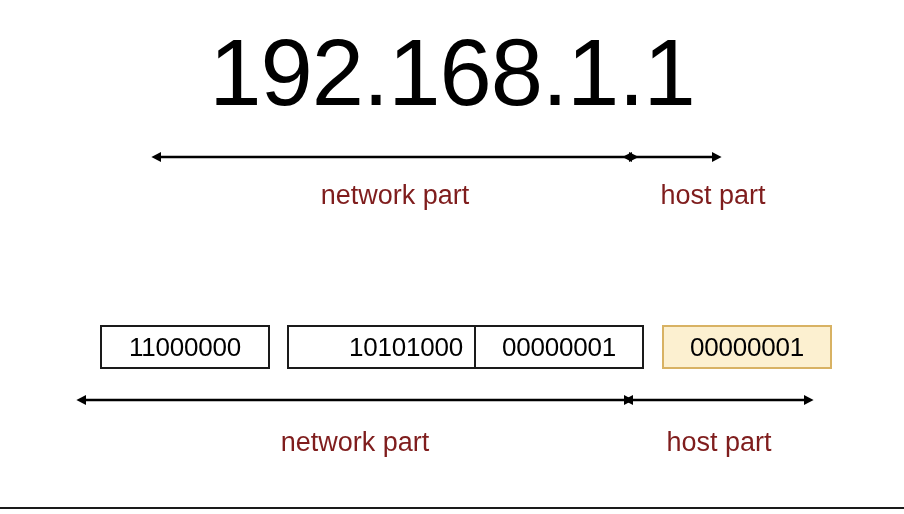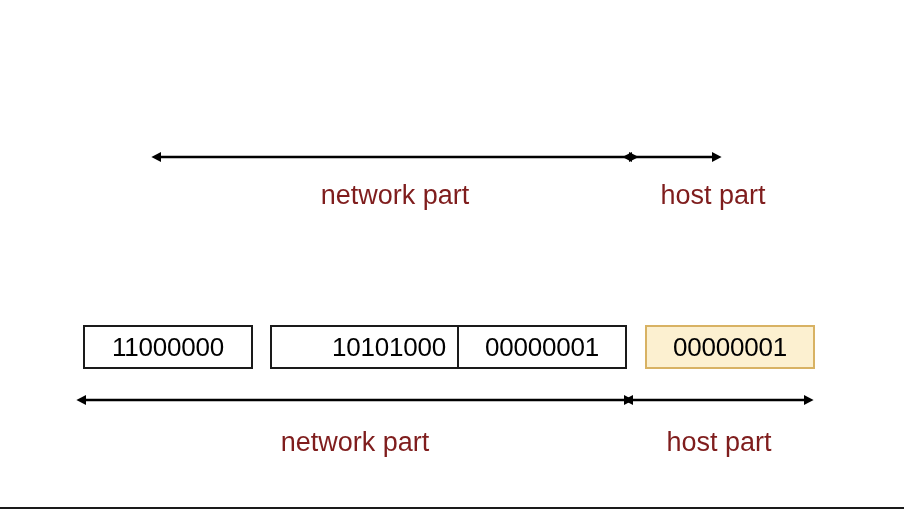--- a/index.html
+++ b/index.html
@@ -78,20 +78,21 @@
     align-items: center;
     justify-content: center;
     font-family: "Liberation Sans", sans-serif;
     font-size: 26px;
     font-weight: 400;
     letter-spacing: -0.2px;
     color: #000000;
     background: #ffffff;
     border: 2px solid #1a1a1a;
     white-space: nowrap;
+    margin-left: 17px;
   }
   .octet.highlight {
     background: #fcf0d0;
     border: 2px solid #d8b263;
   }
   .octet-0 { left: 0px;   width: 170px; }
   .octet-1 { left: 187px; width: 190px; padding-left: 48px; }
   .octet-2 { left: 374px; width: 170px; }
   .octet-3 { left: 562px; width: 170px; }
 
@@ -103,20 +104,21 @@
     width: 904px;
     height: 2px;
     background: #1a1a1a;
   }
 </style>
 </head>
 <body>
 
 <div id="canvas">
 
+  <div class="ip-address">192.168.1.1</div>
 
   <svg class="arrow-layer" viewBox="0 0 904 514" width="904" height="514" xmlns="http://www.w3.org/2000/svg">
     <defs>
       <marker id="arrowL" markerWidth="11" markerHeight="11" refX="10" refY="5.5" orient="auto" markerUnits="userSpaceOnUse">
         <path d="M10,0.6 L10,10.4 L0.4,5.5 Z" fill="#000000"></path>
       </marker>
       <marker id="arrowR" markerWidth="11" markerHeight="11" refX="1" refY="5.5" orient="auto" markerUnits="userSpaceOnUse">
         <path d="M1,0.6 L1,10.4 L10.6,5.5 Z" fill="#000000"></path>
       </marker>
     </defs>

